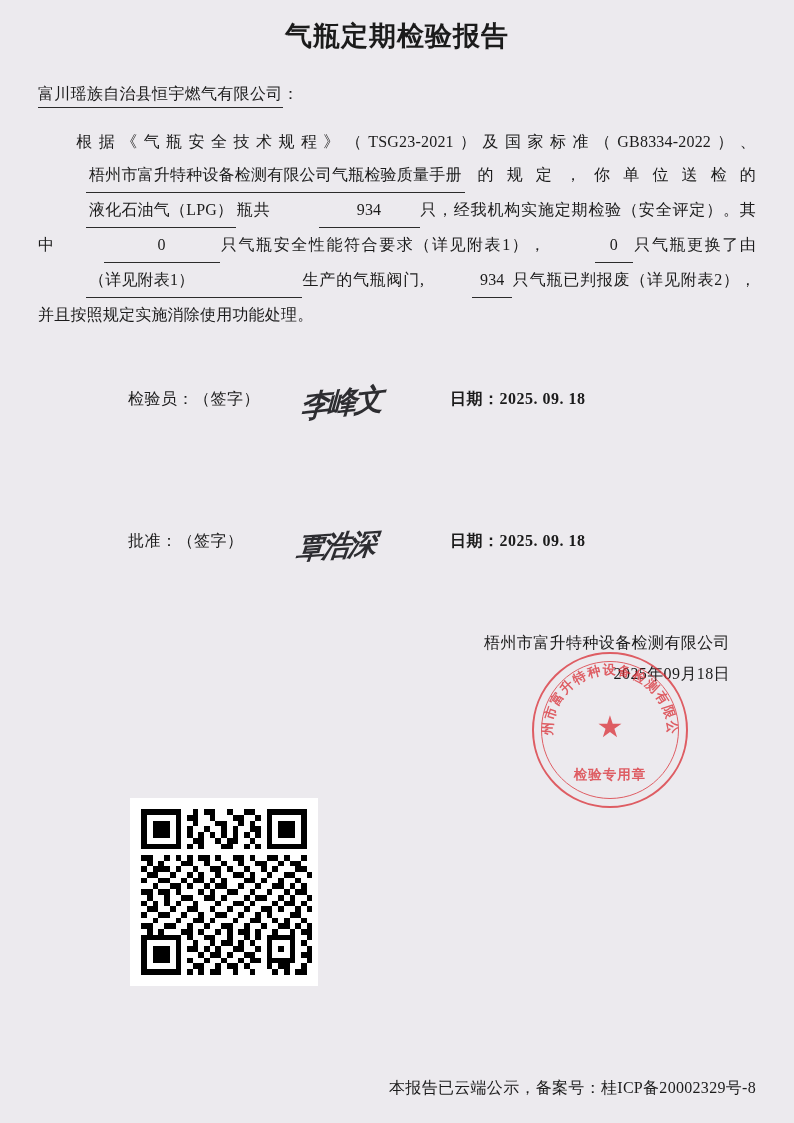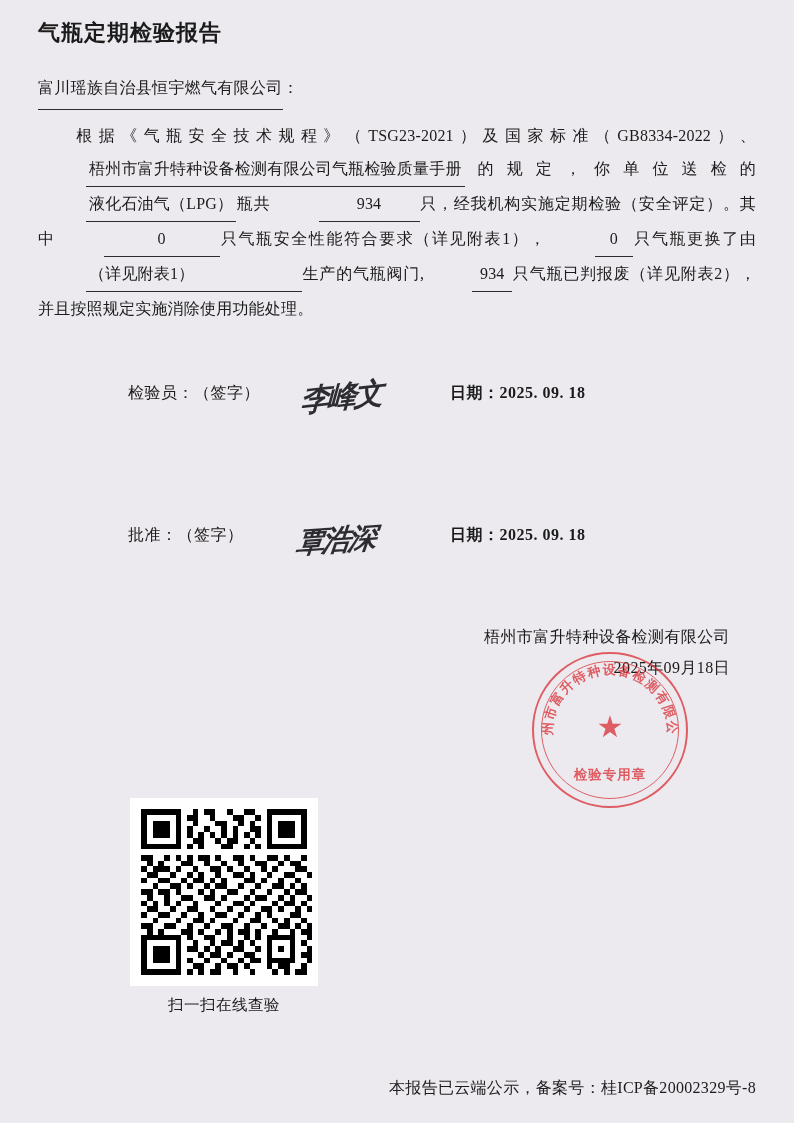--- a/index.html
+++ b/index.html
@@ -16,42 +16,42 @@
     overflow: hidden;
   }
   .page {
     position: relative;
     width: 794px;
     height: 1123px;
     box-sizing: border-box;
     padding: 0 38px;
   }
   .doc-title {
-    text-align: left;
-    font-size: 22px;
+    text-align: center;
+    font-size: 27px;
     font-weight: bold;
     letter-spacing: 1px;
     padding-top: 18px;
     font-family: "Liberation Sans", "DejaVu Sans", sans-serif;
   }
   .report-no {
     text-align: right;
     font-size: 16.5px;
     margin-top: 20px;
     padding-right: 2px;
     letter-spacing: 0.4px;
   }
   .addressee {
     margin-top: 30px;
     font-size: 16px;
     letter-spacing: 0.3px;
   }
   .addressee .u {
     border-bottom: 1px solid #2b2b2b;
-    padding-bottom: 13px;
+    padding-bottom: 5px;
   }
   .body-text {
     margin-top: 20px;
     font-size: 16px;
     line-height: 33px;
     text-align: justify;
     letter-spacing: 0.2px;
   }
   .body-text .indent {
     display: inline-block;
@@ -504,17 +504,16 @@
         <rect x="10" y="30" width="1" height="1"></rect>
           <rect x="12" y="30" width="1" height="1"></rect>
         <rect x="14" y="30" width="2" height="1"></rect>
           <rect x="18" y="30" width="1" height="1"></rect>
         <rect x="21" y="30" width="1" height="1"></rect>
           <rect x="25" y="30" width="1" height="1"></rect>
         <rect x="27" y="30" width="1" height="1"></rect>
           <rect x="29" y="30" width="2" height="1"></rect>
       </g>
     </svg>
-    <div class="qr-caption">扫一扫在线查验</div>
   </div>
 
   <div class="footer">本报告已云端公示，备案号：桂ICP备20002329号-8</div>
 </div>
 
 </body></html>

